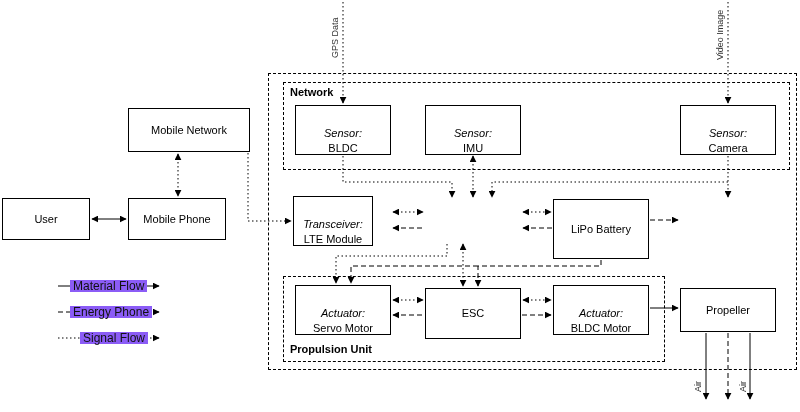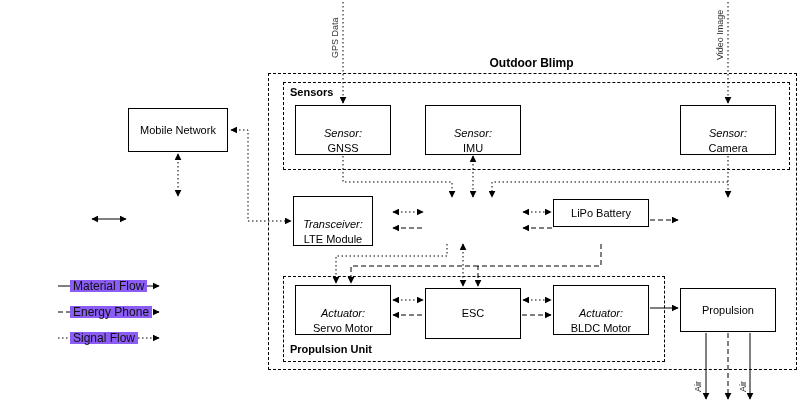--- a/index.html
+++ b/index.html
@@ -78,57 +78,64 @@
     <path class="solid" d="M58,286 H159" marker-end="url(#arr)"></path>
     <path class="dashed" d="M58,312 H159" marker-end="url(#arr)"></path>
     <path class="dotted" d="M58,338 H159" marker-end="url(#arr)"></path>
 
     <text class="vtext" x="338" y="58" transform="rotate(-90 338 58)">GPS Data</text>
     <text class="vtext" x="723" y="60" transform="rotate(-90 723 60)">Video Image</text>
     <text class="vtext" x="701" y="392" transform="rotate(-90 701 392)">Air</text>
     <text class="vtext" x="746" y="392" transform="rotate(-90 746 392)">Air</text>
   </svg>
 
-  <div class="dlabel" style="left:268px;top:56px;width:527px;text-align:center;font-size:12px">Outdoor Blimp</div>
-  <div class="dlabel" style="left:290px;top:86px">Sensors</div>
+  <div class="dlabel" style="left:290px;top:86px">Network</div>
   <div class="dlabel" style="left:290px;top:343px">Propulsion Unit</div>
 
   <div class="legend-label" style="left:70px;top:280px">Material Flow</div>
   <div class="legend-label" style="left:70px;top:306px">Energy Phone</div>
-  <div class="legend-label" style="left:70px;top:332px">Signal Flow</div>
+  <div class="legend-label" style="left:80px;top:332px">Signal Flow</div>
 
+  <div class="node" style="left:2px;top:198px;width:88px;height:42px">
 
+    <div class="node-name">User</div>
+  </div>
 
-  <div class="node" style="left:128px;top:108px;width:100px;height:44px">
+  <div class="node" style="left:128px;top:198px;width:98px;height:42px">
+
+    <div class="node-name">Mobile Phone</div>
+  </div>
+
+  <div class="node" style="left:128px;top:108px;width:122px;height:44px">
 
     <div class="node-name">Mobile Network</div>
   </div>
 
   <div class="node" style="left:295px;top:105px;width:96px;height:50px">
     <div class="node-type">Sensor:</div>
-    <div class="node-name">GNSS</div>
+    <div class="node-name">BLDC</div>
   </div>
 
   <div class="node" style="left:425px;top:105px;width:96px;height:50px">
     <div class="node-type">Sensor:</div>
     <div class="node-name">IMU</div>
   </div>
 
   <div class="node" style="left:680px;top:105px;width:96px;height:50px">
     <div class="node-type">Sensor:</div>
     <div class="node-name">Camera</div>
   </div>
 
   <div class="node" style="left:293px;top:196px;width:80px;height:50px">
     <div class="node-type">Transceiver:</div>
     <div class="node-name">LTE Module</div>
   </div>
 
 
-  <div class="node" style="left:553px;top:199px;width:96px;height:28px">
+  <div class="node" style="left:553px;top:199px;width:96px;height:60px">
 
     <div class="node-name">LiPo Battery</div>
   </div>
 
 
   <div class="node" style="left:295px;top:285px;width:96px;height:50px">
     <div class="node-type">Actuator:</div>
     <div class="node-name">Servo Motor</div>
   </div>
 
@@ -137,16 +144,16 @@
     <div class="node-name">ESC</div>
   </div>
 
   <div class="node" style="left:553px;top:285px;width:96px;height:50px">
     <div class="node-type">Actuator:</div>
     <div class="node-name">BLDC Motor</div>
   </div>
 
   <div class="node" style="left:680px;top:288px;width:96px;height:44px">
 
-    <div class="node-name">Propulsion</div>
+    <div class="node-name">Propeller</div>
   </div>
 
 </div>
 
 </body></html>

